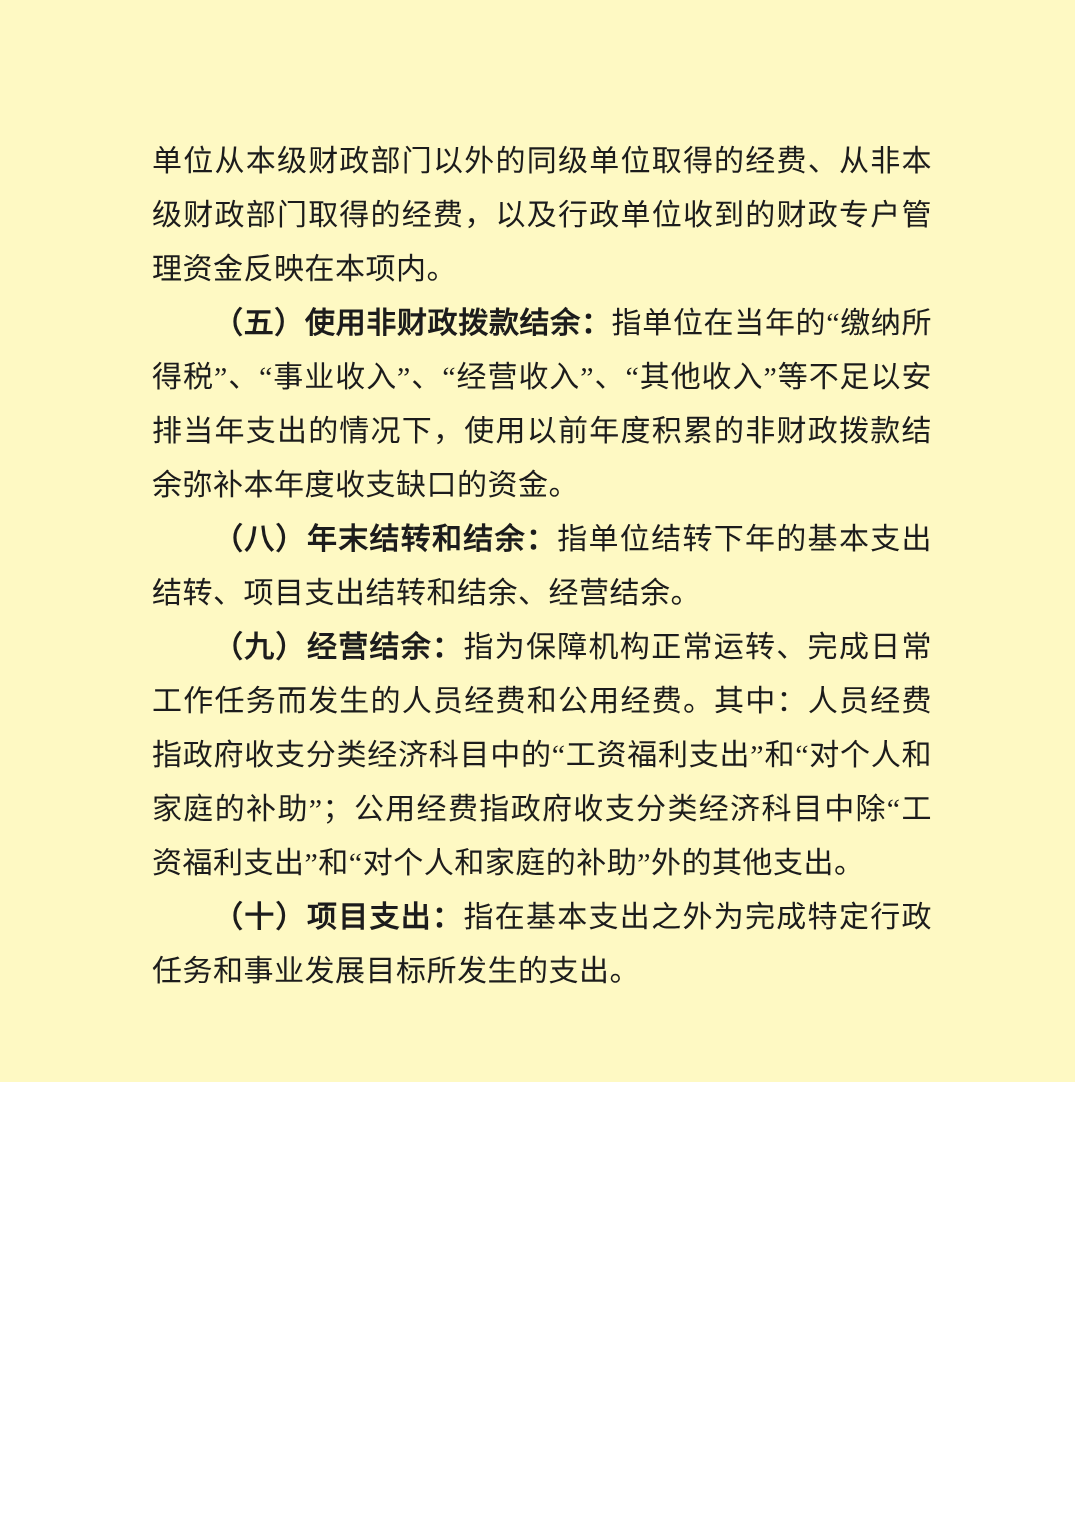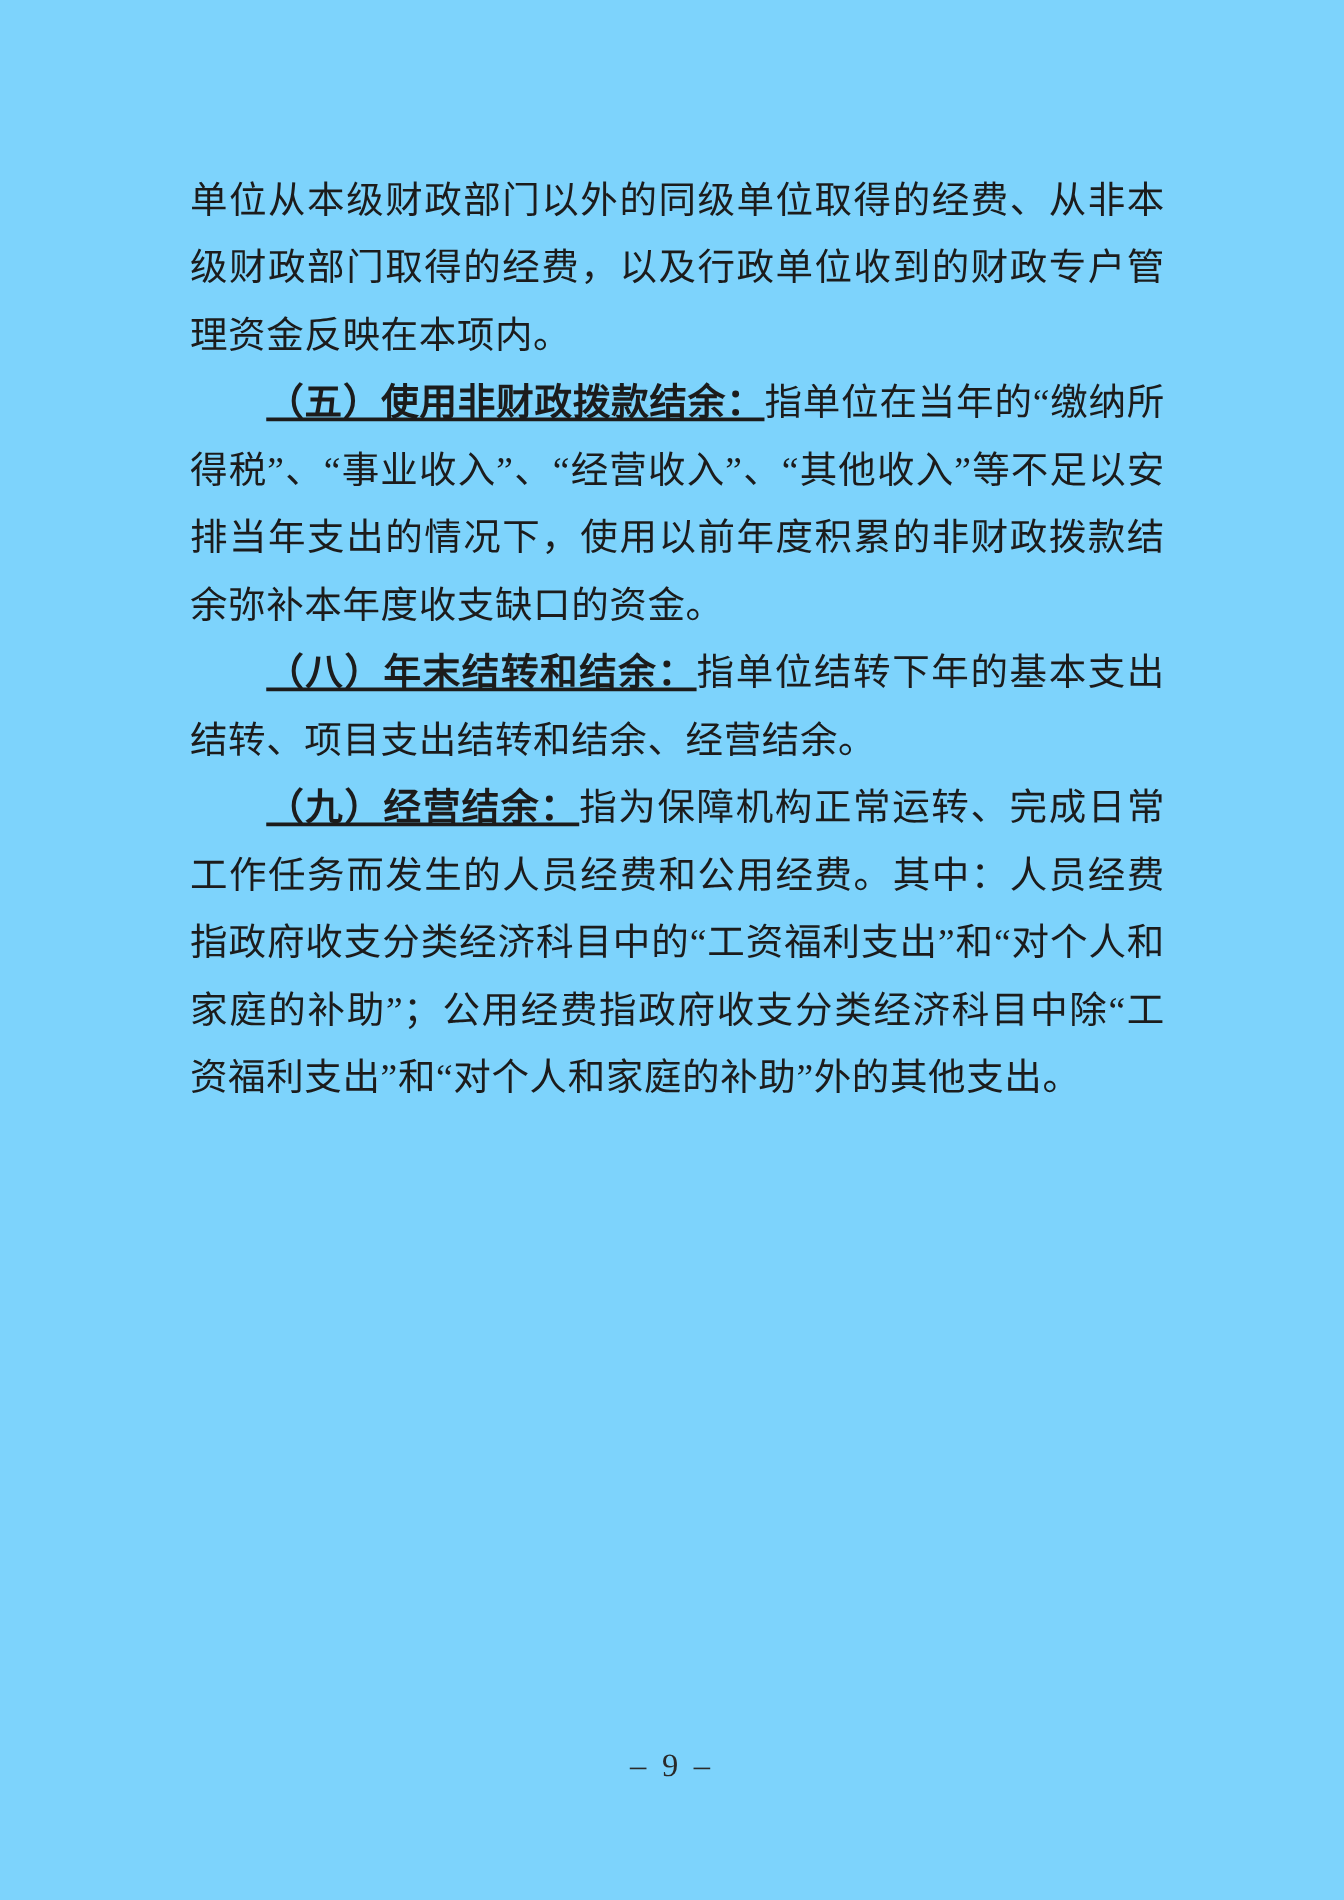--- a/index.html
+++ b/index.html
@@ -4,22 +4,22 @@
 <style>
   * { box-sizing: border-box; }
   html, body {
     margin: 0;
     padding: 0;
     background: #ffffff;
   }
   .page {
     position: relative;
     width: 1075px;
-    height: 1520px;
-    background: #7dd3fc;
+    height: 1082px;
+    background: #fef9c3;
     overflow: hidden;
     font-family: "Liberation Serif", "DejaVu Serif", serif;
   }
   .content {
     position: absolute;
     left: 152px;
     top: 134px;
     width: 780px;
   }
   .para {
@@ -29,21 +29,20 @@
     line-height: 54px;
     text-align: justify;
     color: #1c1c1c;
     letter-spacing: 0.5px;
   }
   .para.indent {
     text-indent: 61px; 
   }
   .head {
     font-weight: 700;
-    text-decoration: underline;
   }
   .footer {
     position: absolute;
     top: 1398px;
     left: 0;
     width: 100%;
     text-align: center;
     font-size: 26px;
     color: #2a2a2a;
     letter-spacing: 3px;
@@ -58,18 +57,19 @@
     <p class="para"><span class="body">单位从本级财政部门以外的同级单位取得的经费、从非本级财政部门取得的经费，以及行政单位收到的财政专户管理资金反映在本项内。</span></p>
 
     <p class="para indent"><span class="head">（五）使用非财政拨款结余：</span><span class="body">指单位在当年的“缴纳所得税”、“事业收入”、“经营收入”、“其他收入”等不足以安排当年支出的情况下，使用以前年度积累的非财政拨款结余弥补本年度收支缺口的资金。</span></p>
 
 
 
     <p class="para indent"><span class="head">（八）年末结转和结余：</span><span class="body">指单位结转下年的基本支出结转、项目支出结转和结余、经营结余。</span></p>
 
     <p class="para indent"><span class="head">（九）经营结余：</span><span class="body">指为保障机构正常运转、完成日常工作任务而发生的人员经费和公用经费。其中：人员经费指政府收支分类经济科目中的“工资福利支出”和“对个人和家庭的补助”；公用经费指政府收支分类经济科目中除“工资福利支出”和“对个人和家庭的补助”外的其他支出。</span></p>
 
+    <p class="para indent"><span class="head">（十）项目支出：</span><span class="body">指在基本支出之外为完成特定行政任务和事业发展目标所发生的支出。</span></p>
 
 
   </div>
 
   <div class="footer">– 9 –</div>
 </div>
 
 </body></html>

